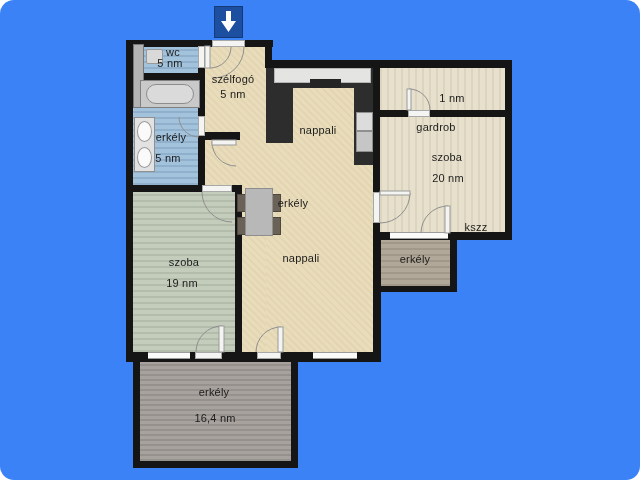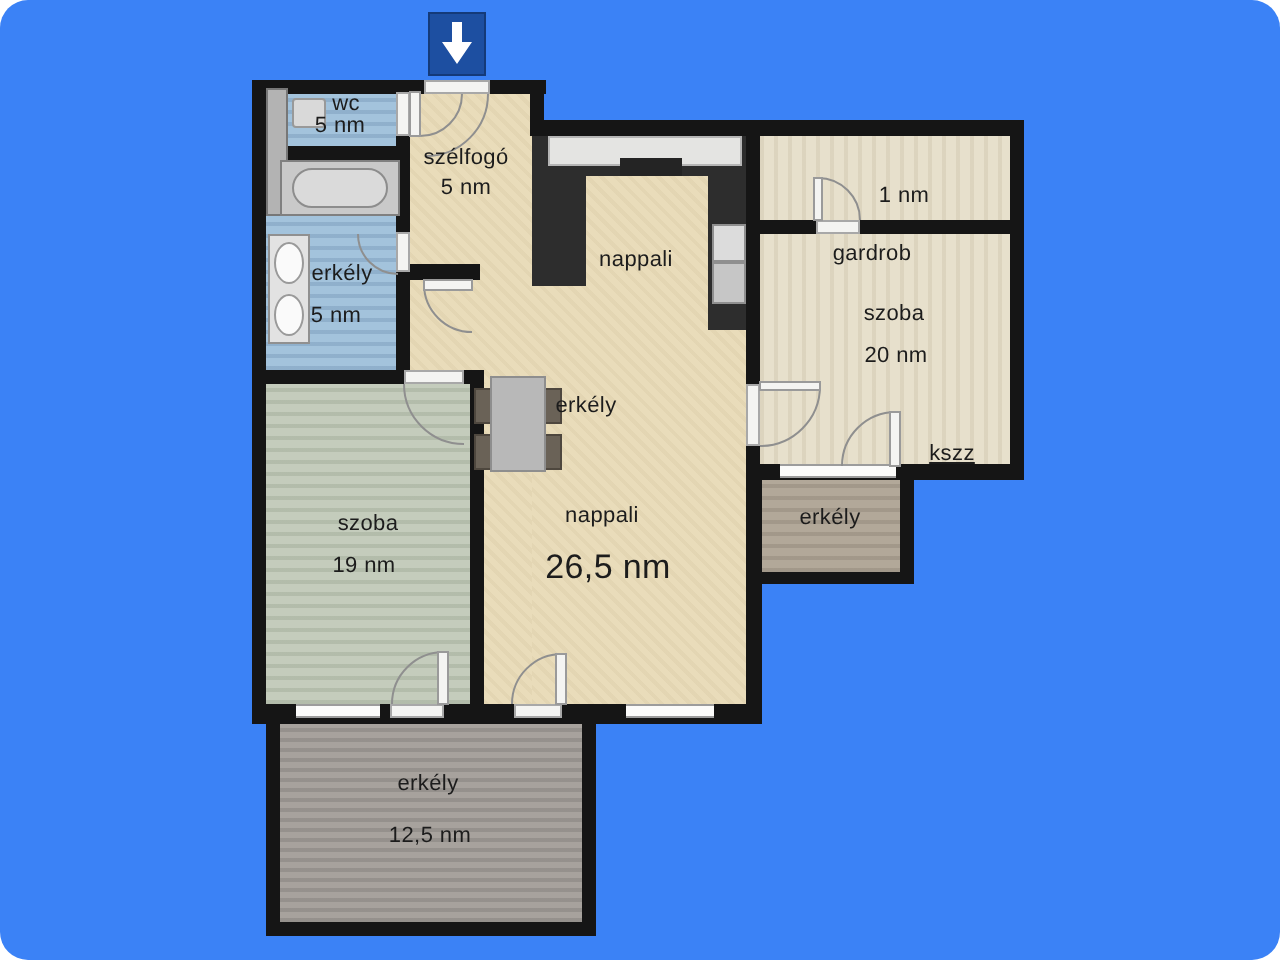--- a/index.html
+++ b/index.html
@@ -145,19 +145,18 @@
   <div class="label" style="left:168px;top:158px;">5 nm</div>
   <div class="label" style="left:318px;top:130px;">nappali</div>
   <div class="label" style="left:436px;top:83px;margin-top:44px;">gardrob</div>
   <div class="label" style="left:452px;top:98px;">1 nm</div>
   <div class="label" style="left:447px;top:157px;">szoba</div>
   <div class="label" style="left:448px;top:178px;">20 nm</div>
   <div class="label" style="left:476px;top:227px;text-decoration:underline;">kszz</div>
   <div class="label" style="left:415px;top:259px;">erkély</div>
   <div class="label" style="left:293px;top:203px;">erkély</div>
   <div class="label" style="left:301px;top:258px;">nappali</div>
-  <div class="label big" style="left:304px;top:284px;">26,5 nm</div>
   <div class="label" style="left:184px;top:262px;">szoba</div>
   <div class="label" style="left:182px;top:283px;">19 nm</div>
   <div class="label" style="left:214px;top:392px;">erkély</div>
-  <div class="label" style="left:215px;top:418px;">12,5 nm</div>
+  <div class="label" style="left:215px;top:418px;">16,4 nm</div>
 
 </div>
 
 </body></html>

